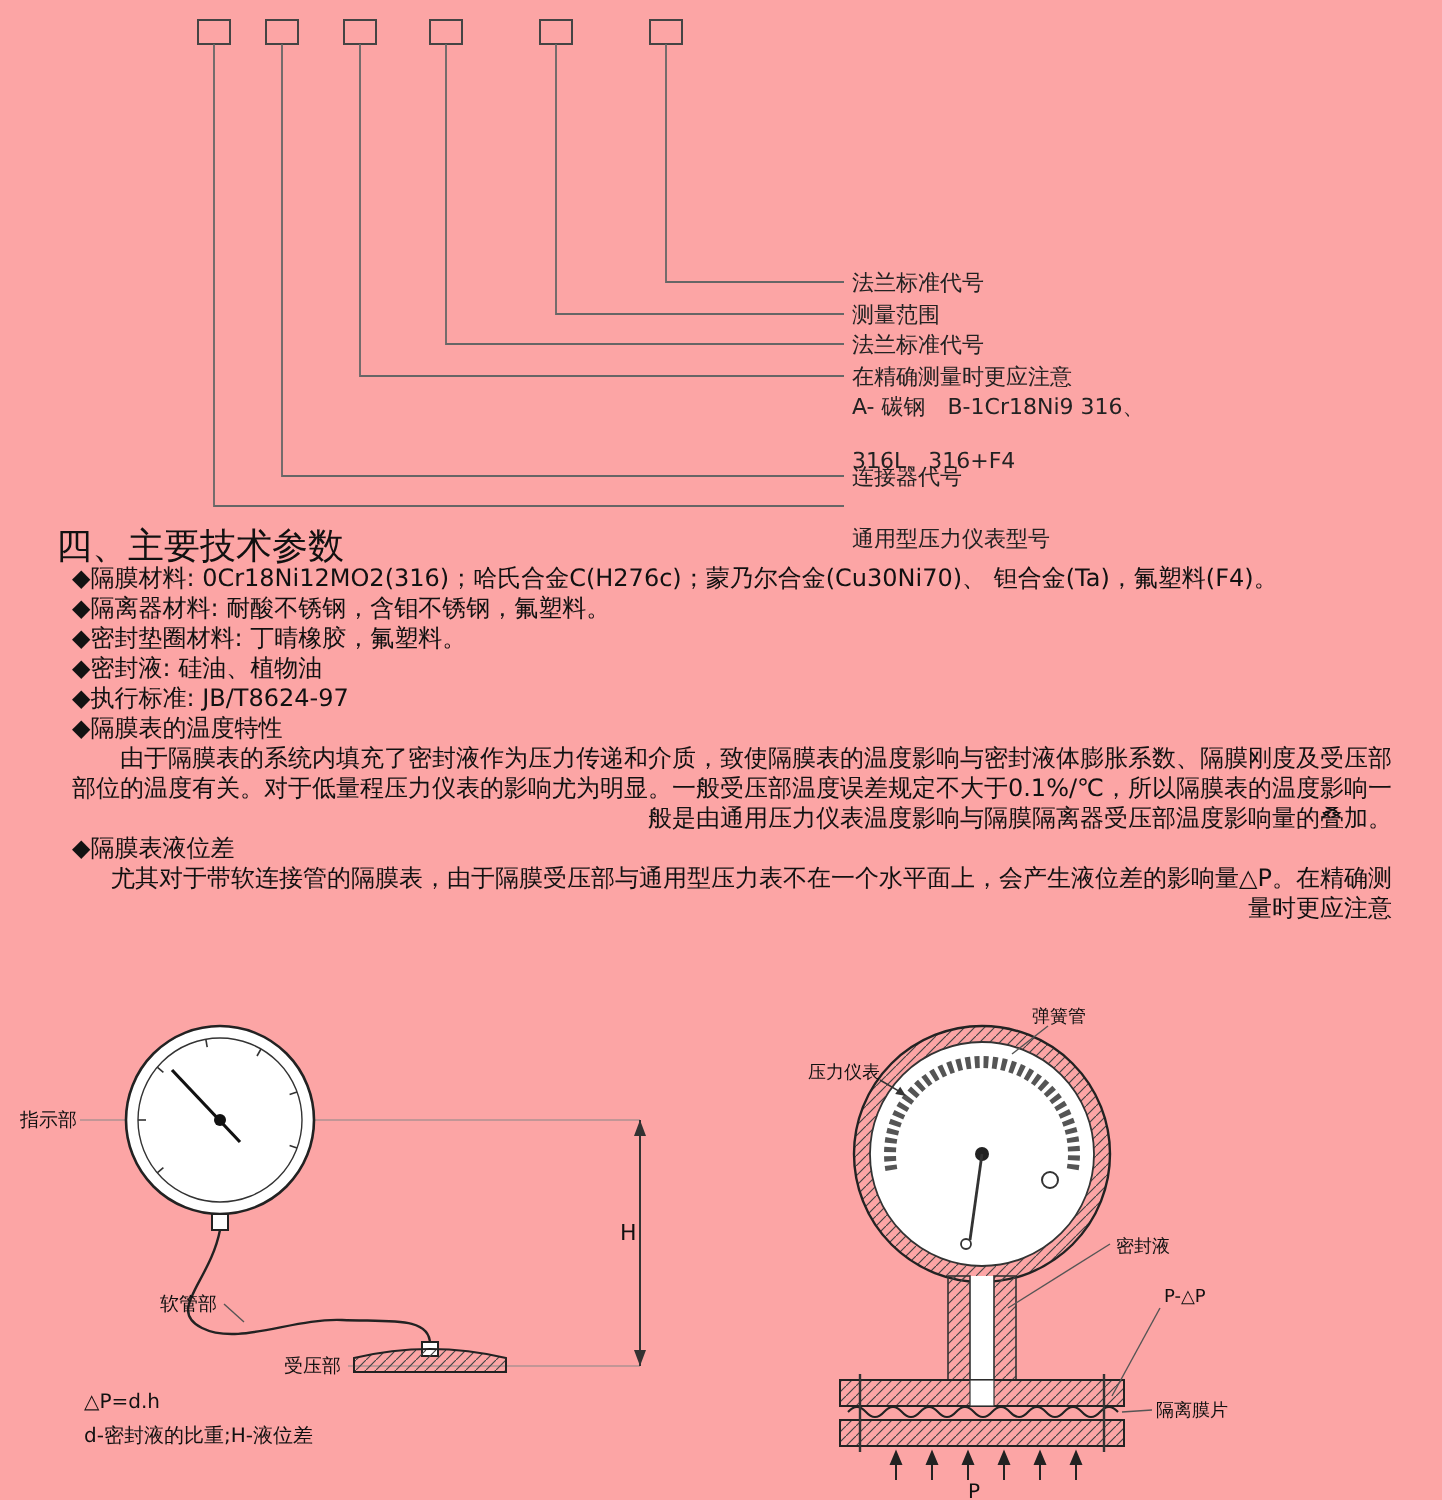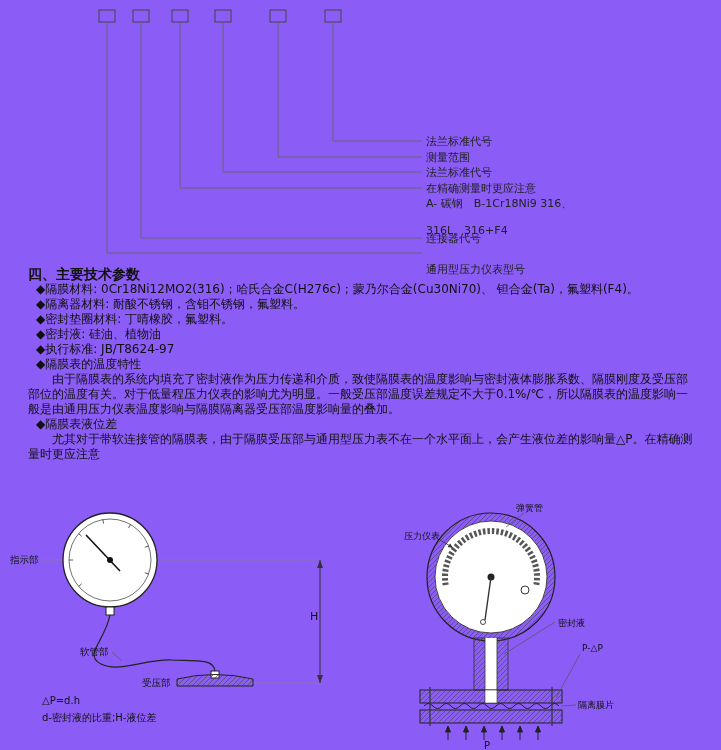--- a/index.html
+++ b/index.html
@@ -1,31 +1,31 @@
 <!DOCTYPE html>
 <html><head>
 <meta charset="utf-8">
 <style>
   html,body { margin:0; padding:0; background:#fff; }
   .page {
-    position:relative; width:721px; height:750px; background:#8b5cf6;
+    position:relative; width:721px; height:750px; background:#fca5a5;
     font-family:"DejaVu Sans","Liberation Sans",sans-serif; color:#1a1a1a;
     overflow:hidden;
   }
   .mlabel {
     position:absolute; left:426px; font-size:11px; line-height:13px;
     white-space:nowrap; color:#222;
   }
   .textblock {
     position:absolute; left:28px; top:266px; width:668px;
     font-size:12px; line-height:15px; color:#111;
   }
-  .heading { font-weight:bold; font-size:14px; line-height:16px; }
+  .heading { font-weight:normal; font-size:18px; line-height:16px; }
   .bullet { margin-left:8px; }
-  .para { margin:0; text-indent:2em; }
+  .para { margin:0; text-indent:2em;text-align:right; }
   svg text { font-family:"DejaVu Sans","Liberation Sans",sans-serif; fill:#111; }
 </style>
 </head>
 <body>
 
 <div class="page">
 
   <svg style="position:absolute;left:0;top:0" width="721" height="262" viewBox="0 0 721 262">
     <g stroke="#444" fill="none" stroke-width="1">
       <rect x="99" y="10" width="16" height="12"></rect>

